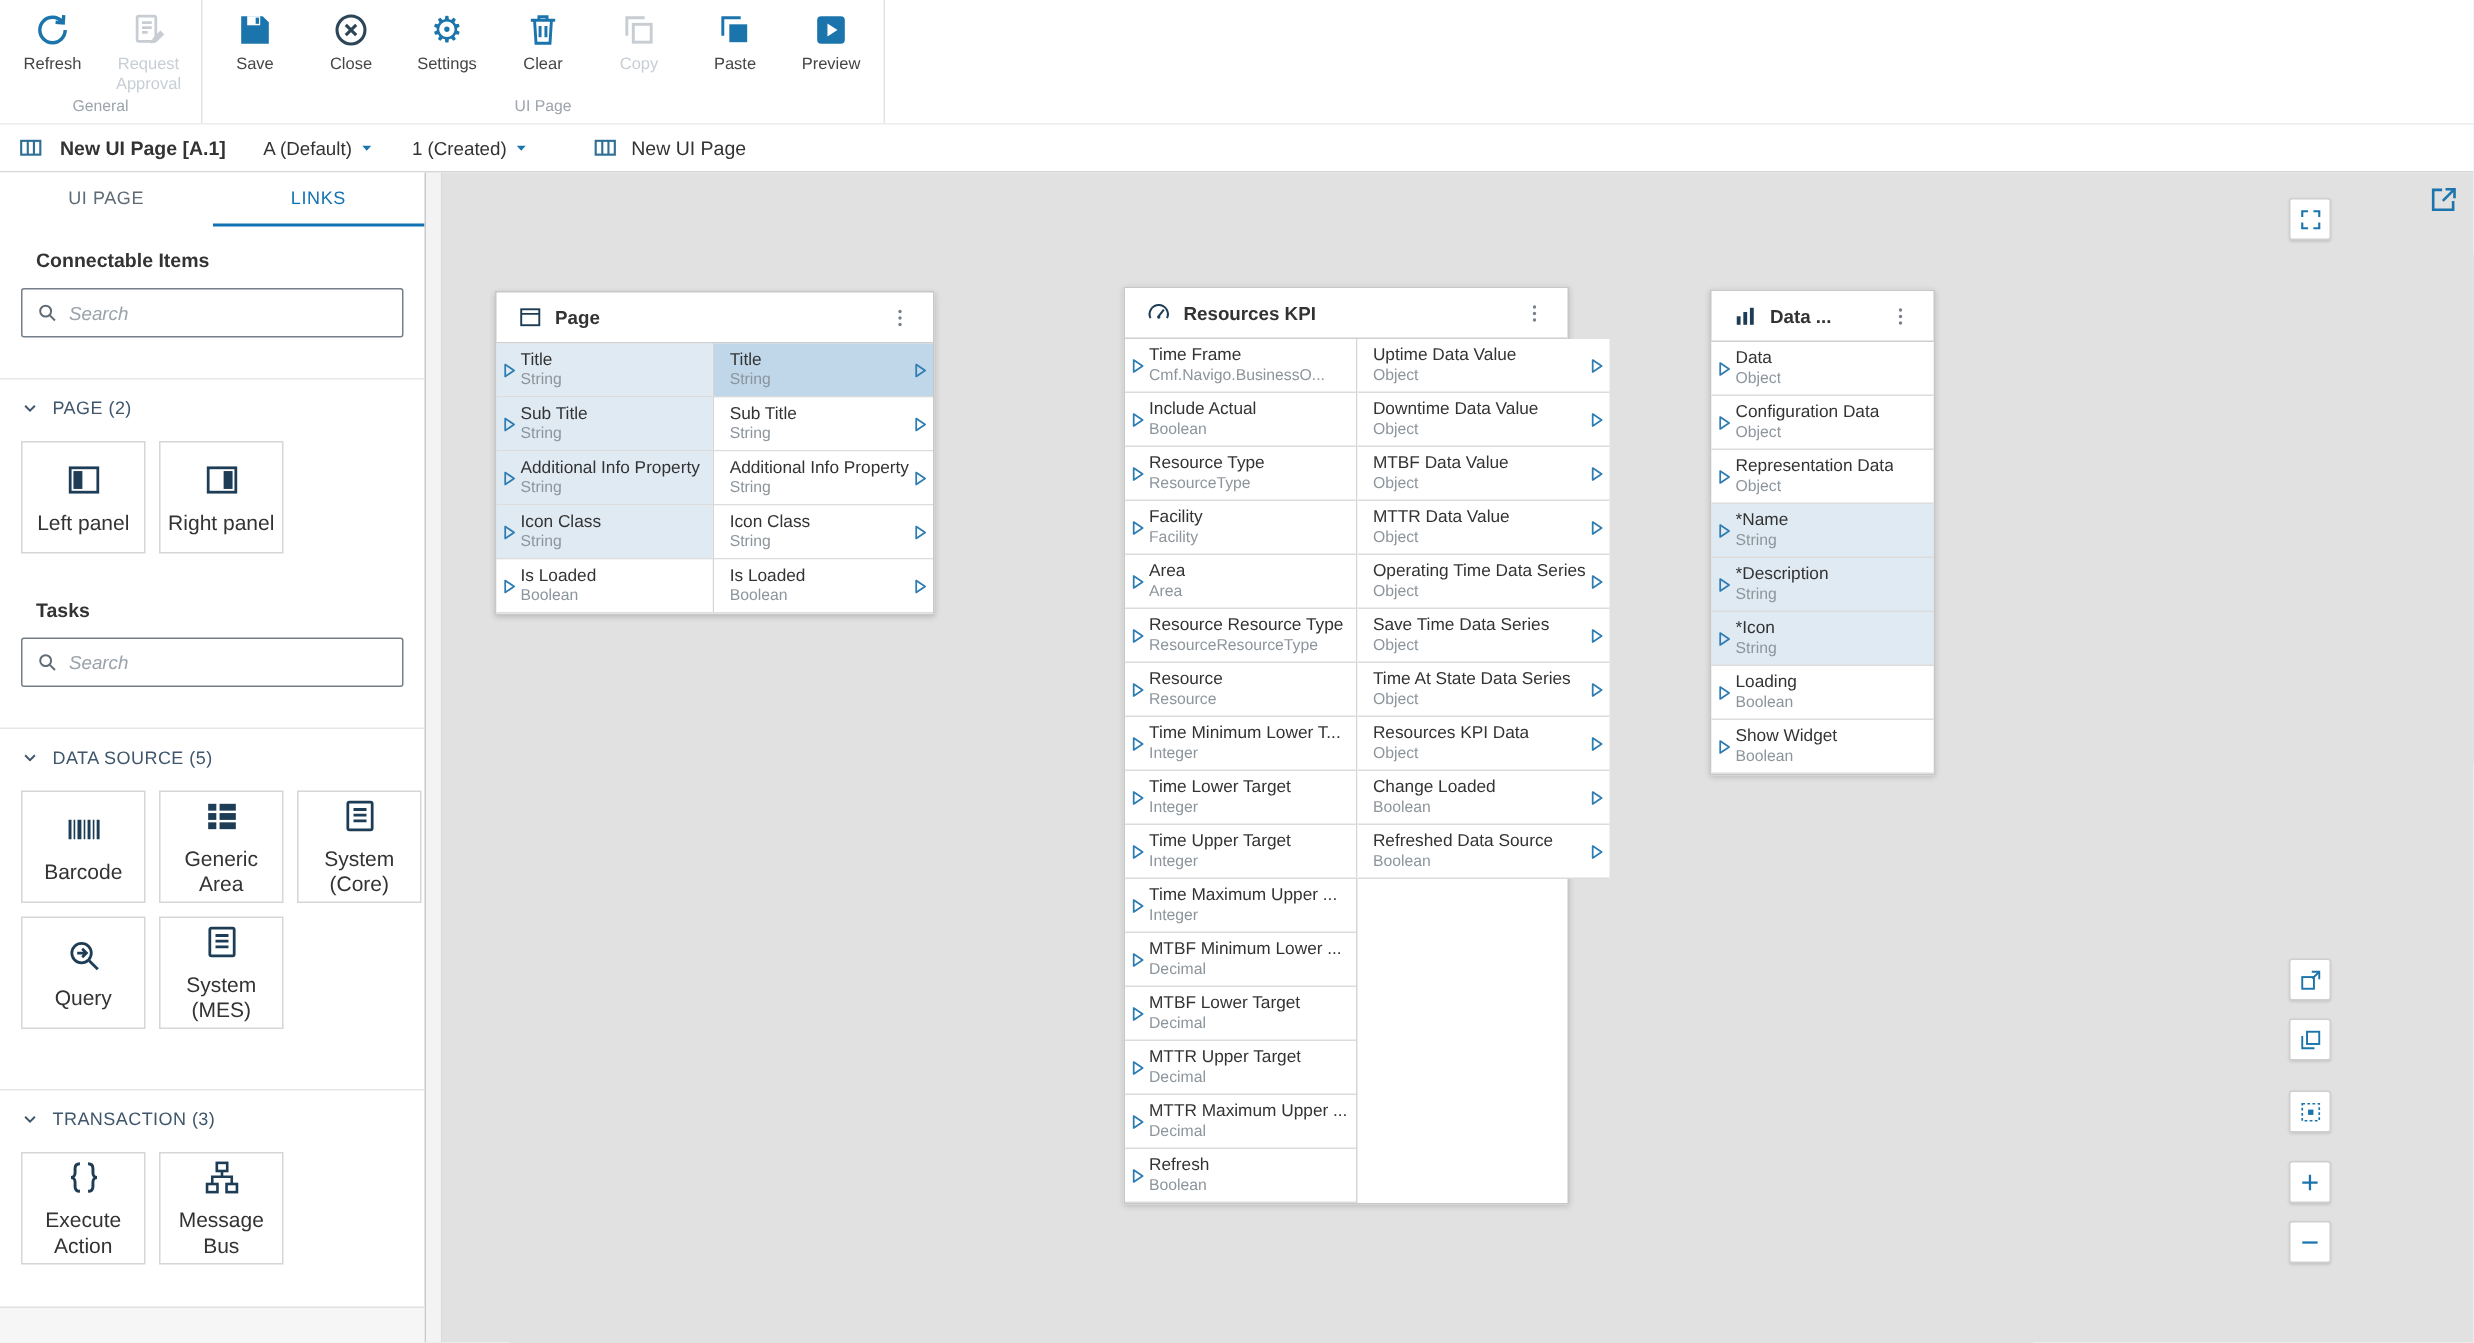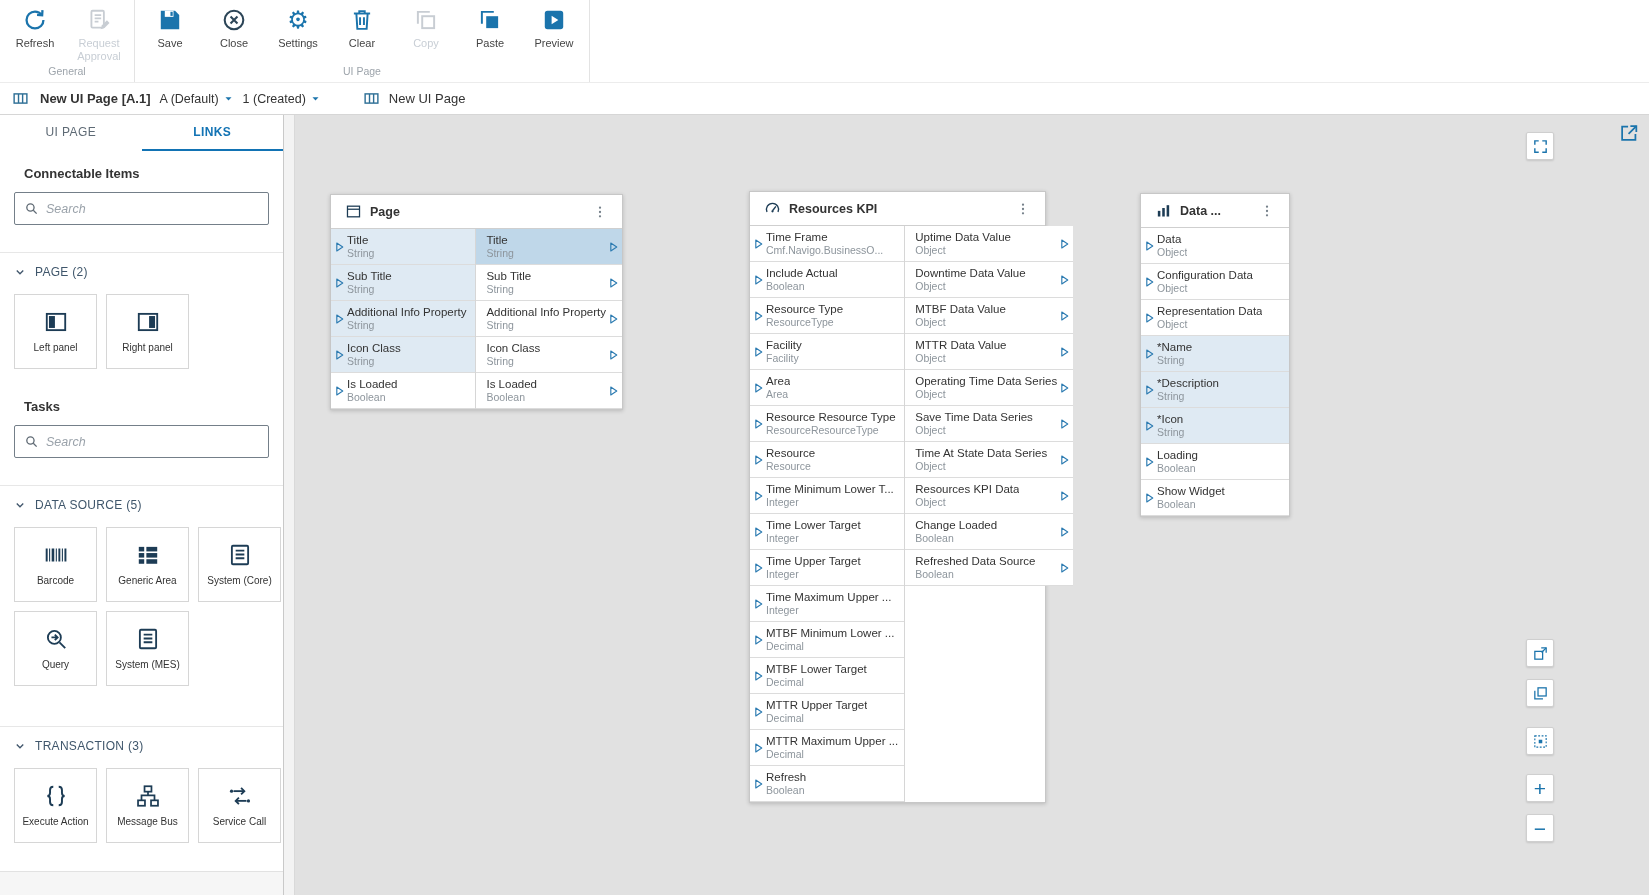--- a/index.html
+++ b/index.html
@@ -22,47 +22,47 @@
   .tb-icn{width:26px;height:26px}
   .tb-icn .uni{font-size:24px;line-height:26px;display:block;text-align:center;font-family:"DejaVu Sans",sans-serif}
   .tb-lbl{font-size:11px;color:#454545;text-align:center;line-height:1.15;max-width:62px}
   .tb-btn.disabled .tb-lbl{color:#c8ced5}
   .tb-group-label{font-size:10.5px;color:#9da4ab;text-align:center;padding:3px 0 5px}
 
   
   .breadcrumb{flex:0 0 33px;border-top:1px solid #ececec;border-bottom:1px solid #d6d6d6;display:flex;align-items:center;padding:0 12px;gap:9px;background:#fff}
   .bc-icn{width:17px;height:17px;color:#2e6f96}
   .bc-title{font-size:13px;font-weight:700;color:#333;margin-left:2px}
-  .bc-drop{display:inline-flex;align-items:center;gap:4px;cursor:pointer;margin-left:0}
+  .bc-drop{display:inline-flex;align-items:center;gap:4px;cursor:pointer;margin-left:16px}
   .bc-ver{font-size:12.5px;color:#333}
   .caret{width:11px;height:11px;color:var(--accent)}
   .bc-gap{width:24px}
   .bc-page{font-size:13px;color:#333}
 
   
   .content{flex:1;display:flex;min-height:0}
 
   
   .sidebar{flex:0 0 284px;width:284px;background:#fff;border-right:1px solid #c9c9c9;display:flex;flex-direction:column;overflow:hidden}
   .tabs{flex:0 0 36px;display:grid;grid-template-columns:1fr 1fr}
   .tab{display:flex;align-items:center;justify-content:center;font-size:12px;letter-spacing:.4px;color:#5e6a75;cursor:pointer;border-bottom:2px solid transparent}
-  .tab.active{color:var(--tab);border-bottom-color:var(--tab);font-weight:700}
+  .tab.active{color:var(--tab);border-bottom-color:var(--tab);font-weight:400}
   .side-heading{font-size:13px;font-weight:700;color:#333;margin:15px 24px 8px}
   .search{margin:3px 14px 2px;height:33px;border:1px solid #747f89;border-radius:2px;display:flex;align-items:center;padding:0 9px;gap:7px;background:#fff}
   .s-icn{width:15px;height:15px;flex:0 0 15px;color:#5f6a74}
   .search input{border:0;outline:0;flex:1;min-width:0;font:italic 12.5px "Liberation Sans","DejaVu Sans",sans-serif;color:#333;background:transparent}
   .search input::placeholder{color:#9aa2aa;font-style:italic}
   .section{border-top:1px solid #e7e7e7;margin-top:25px}
   .sec-hdr{height:38px;display:flex;align-items:center;gap:9px;padding:0 14px;cursor:pointer}
   .sec-chev{width:12px;height:12px;color:#40566b}
   .sec-lbl{font-size:12px;color:#3f566b;letter-spacing:.3px}
   .cards{display:flex;flex-wrap:wrap;gap:9px;padding:3px 2px 15px 14px}
   .card{width:83px;height:75px;border:1px solid #d6d6d6;background:#fff;display:flex;flex-direction:column;align-items:center;justify-content:center;gap:7px;cursor:pointer;padding:3px;color:var(--navy)}
   .card-icn{width:28px;height:26px}
-  .card-lbl{font-size:10px;color:#333;text-align:center;line-height:1.2}
+  .card-lbl{font-size:14px;color:#333;text-align:center;line-height:1.2}
   .side-foot{margin-top:auto;flex:0 0 24px;border-top:1px solid #e2e2e2;background:#f6f6f6}
 
   
   .canvas{flex:1;position:relative;background:var(--canvas);overflow:hidden}
   .splitter{position:absolute;left:0;top:0;bottom:0;width:11px;background:#f3f3f3;border-right:1px solid #d9d9d9;cursor:col-resize}
 
   .node{position:absolute;background:#fff;border:1px solid #c7c7c7;box-shadow:0 1px 4px rgba(0,0,0,.18)}
   .node-page{left:46px;top:79px;width:293px}
   .node-resources-kpi{left:465px;top:76px;width:297px}
   .node-data-widget{left:856px;top:78px;width:150px}
@@ -382,33 +382,20 @@
                 <span class="icn card-icn" data-name="message-bus-icon">
                   <svg viewBox="0 0 24 24" fill="none" stroke="currentColor" stroke-width="1.6">
                     <rect x="8.8" y="3" width="6.4" height="5"></rect>
                     <rect x="2.8" y="16" width="6.4" height="5"></rect>
                     <rect x="14.8" y="16" width="6.4" height="5"></rect>
                     <path d="M12 8v3.5M6 16v-4.5h12V16"></path>
                   </svg>
                 </span>
                 <span class="card-lbl" data-name="item-label">Message Bus</span>
               </div>
-              <div class="card" data-name="item-service-call">
-                <span class="icn card-icn" data-name="service-call-icon">
-                  <svg viewBox="0 0 24 24" fill="none" stroke="currentColor" stroke-width="1.7">
-                    <path d="M6 7.5h9.5"></path>
-                    <path d="M13 4.5l3 3-3 3"></path>
-                    <path d="M18 16.5H8.5"></path>
-                    <path d="M11 13.5l-3 3 3 3"></path>
-                    <circle cx="4.2" cy="7.5" r="1.5" fill="currentColor" stroke="none"></circle>
-                    <circle cx="19.8" cy="16.5" r="1.5" fill="currentColor" stroke="none"></circle>
-                  </svg>
-                </span>
-                <span class="card-lbl" data-name="item-label">Service Call</span>
-              </div>
             </div>
           </div>
         </div>
       <div class="side-foot" data-name="sidebar-footer"></div>
     </div>
 
     <div class="canvas" data-name="link-editor-canvas">
       <div class="splitter" data-name="panel-splitter"></div>
       <div id="nodes" data-name="nodes-layer">
           <div class="node node-page" data-name="node-page">

